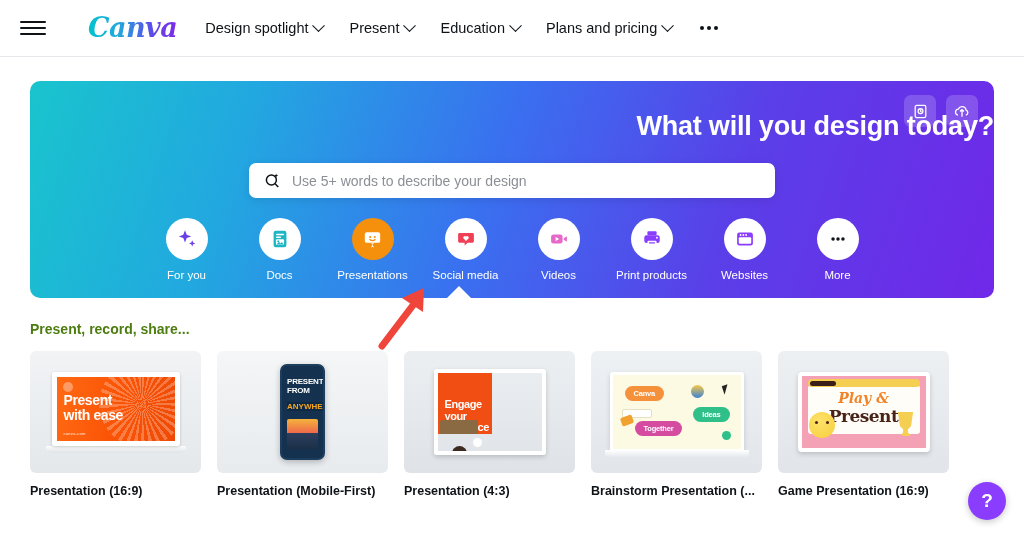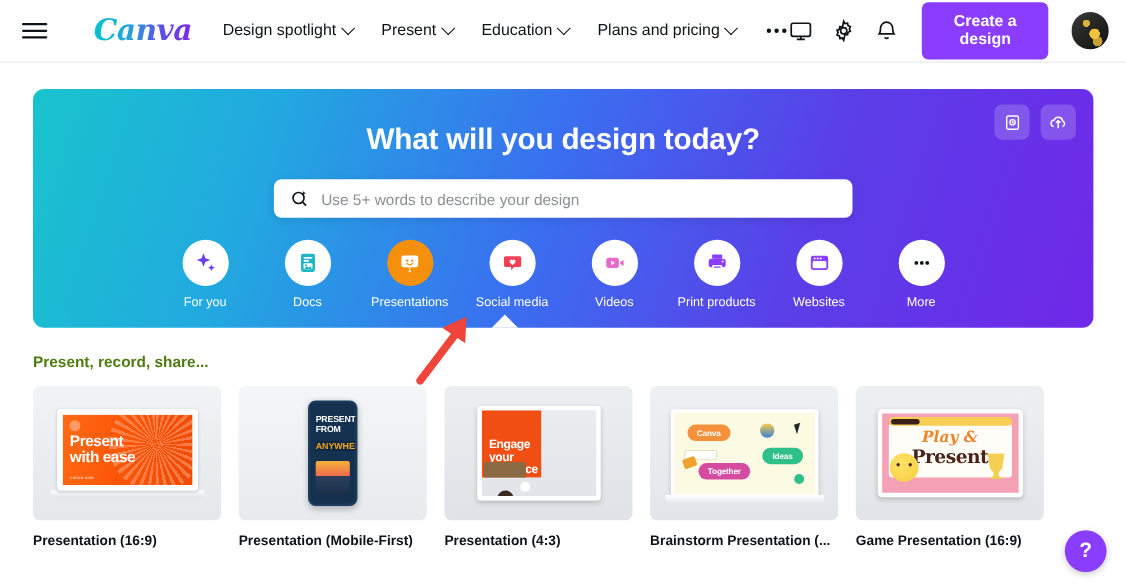--- a/index.html
+++ b/index.html
@@ -91,21 +91,21 @@
     background: linear-gradient(108deg, #19c4cd 0%, #22a8e0 22%, #3a6ff0 48%, #5a3fe8 72%, #7028e8 100%);
     overflow: hidden;
   }
   .hero-icons { position: absolute; top: 14px; right: 16px; display: flex; gap: 10px; }
   .hero-icon-btn {
     width: 32px; height: 32px; border-radius: 7px;
     background: rgba(255,255,255,0.18);
     display: flex; align-items: center; justify-content: center; cursor: pointer;
   }
   .hero-title {
-    text-align: center;
+    text-align: right;
     color: #fff;
     font-size: 27px;
     font-weight: 700;
     margin-top: 30px;
     letter-spacing: -0.2px;
   }
   .searchwrap { display: flex; justify-content: center; margin-top: 21px; border-radius: 10px; }
   .searchbox {
     width: 526px; height: 35px;
     background: #fff; border-radius: 7px;
@@ -268,42 +268,20 @@
       <span>Plans and pricing</span>
       <i class="chev"></i>
     </div>
     <div class="dots-btn">
       <i></i>
         <i></i>
         <i></i>
     </div>
   </div>
 
-  <div class="header-right">
-    <div class="hicon">
-      <svg width="22" height="22" viewBox="0 0 24 24" fill="none" stroke="#0e1318" stroke-width="1.7">
-        <rect x="2.5" y="4.5" width="19" height="13" rx="2"></rect>
-          <path d="M8 20.5h8M12 17.5v3"></path>
-      </svg>
-    </div>
-    <div class="hicon">
-      <svg width="22" height="22" viewBox="0 0 24 24" fill="none" stroke="#0e1318" stroke-width="1.7">
-        <circle cx="12" cy="12" r="3.1"></circle>
-        <path d="M12 2.6l1.3 2.2 2.5-.4.5 2.5 2.3 1-1 2.3 1 2.3-2.3 1-.5 2.5-2.5-.4L12 21.4l-1.3-2.2-2.5.4-.5-2.5-2.3-1 1-2.3-1-2.3 2.3-1 .5-2.5 2.5.4z"></path>
-      </svg>
-    </div>
-    <div class="hicon">
-      <svg width="22" height="22" viewBox="0 0 24 24" fill="none" stroke="#0e1318" stroke-width="1.7">
-        <path d="M6 9.5a6 6 0 1112 0c0 4 1.3 5.6 1.3 5.6H4.7S6 13.5 6 9.5z"></path>
-        <path d="M10.2 18.4a2 2 0 003.6 0"></path>
-      </svg>
-    </div>
-    <button class="create-btn">Create a design</button>
-    <div class="avatar"></div>
-  </div>
 </div>
 
 <div class="stage">
   <div class="hero">
 
     <div class="hero-icons">
       <div class="hero-icon-btn">
         <svg width="17" height="17" viewBox="0 0 24 24" fill="none" stroke="#fff" stroke-width="1.8">
           <rect x="4.5" y="3.5" width="15" height="17" rx="2"></rect>
           <circle cx="12" cy="11.5" r="3.4"></circle>

